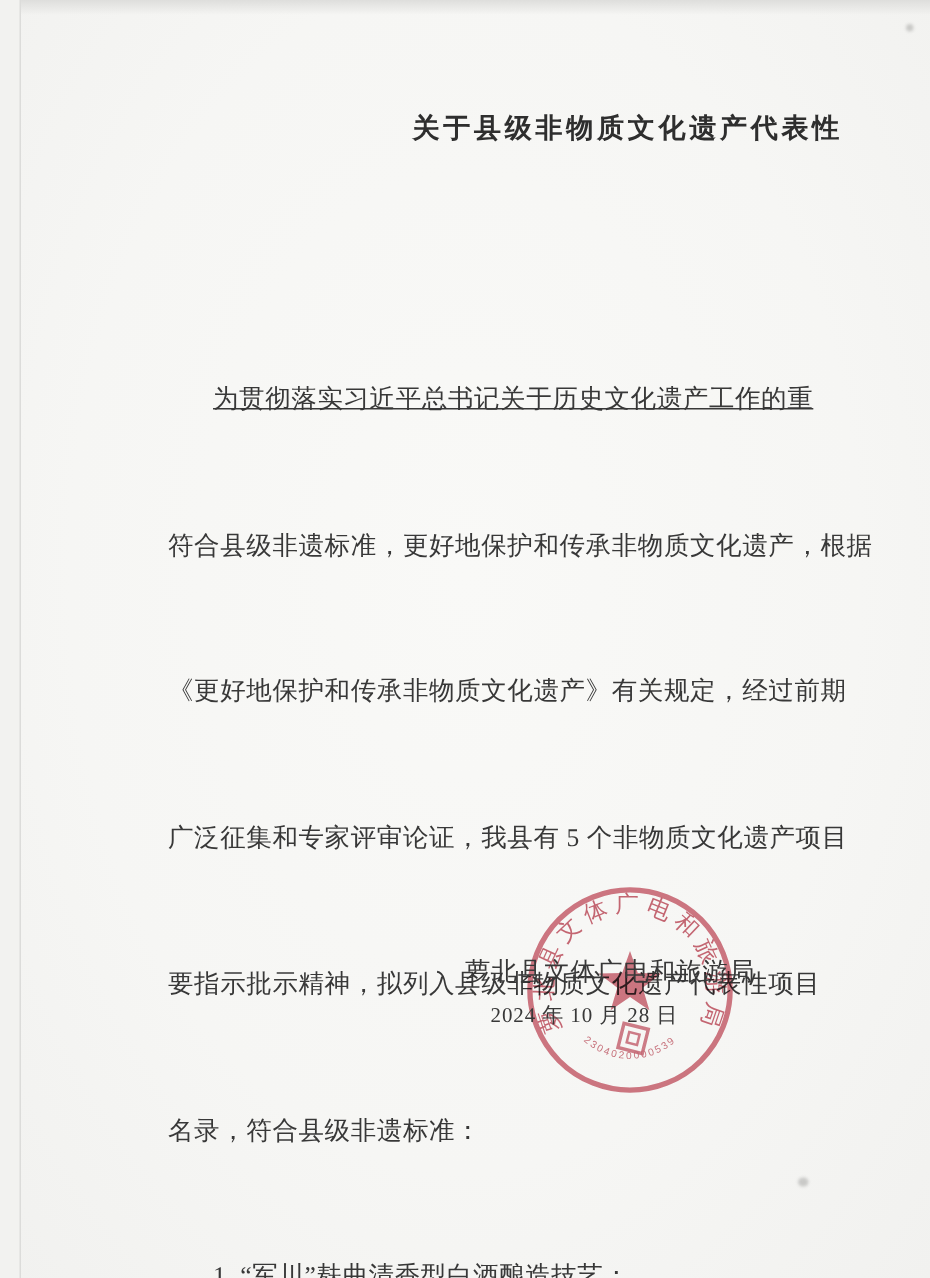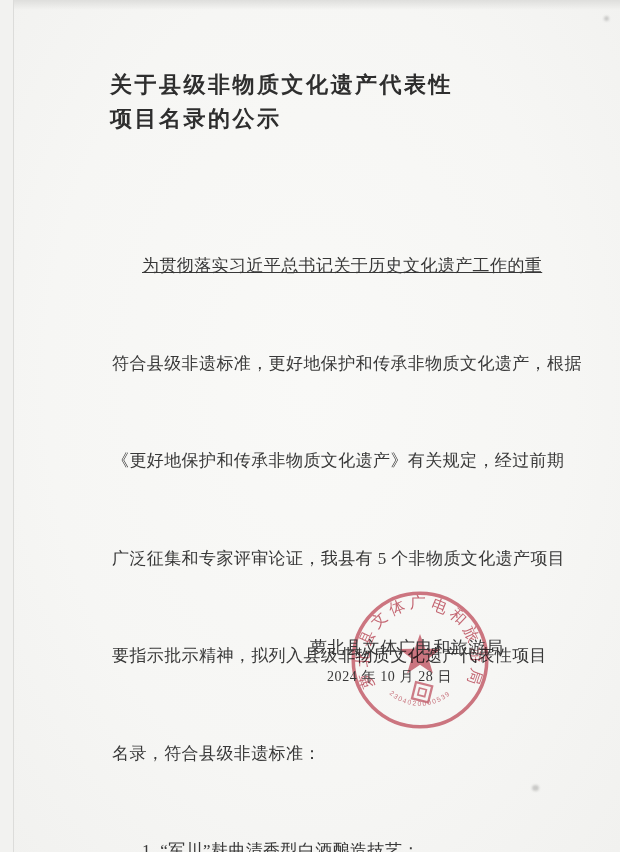--- a/index.html
+++ b/index.html
@@ -29,24 +29,24 @@
     left: 0; top: 0;
     width: 13px; height: 852px;
     background: #f2f2f0;
     border-right: 1px solid #dcdcda;
   }
   .title-block {
     position: absolute;
     top: 68px;
     left: 110px;
     width: 452px;
-    text-align: left;
+    text-align: right;
     font-family: "Liberation Sans", "DejaVu Sans", sans-serif;
     font-weight: bold;
-    font-size: 22px;
+    font-size: 18px;
     line-height: 34px;
     color: #2e2e2e;
     letter-spacing: 2.5px;
   }
   .body-block {
     position: absolute;
     top: 185px;
     left: 112px;
     width: 456px;
     font-size: 17px;
@@ -126,21 +126,20 @@
 </style>
 </head>
 <body>
 
 <div class="page">
   <div class="scan-top-shade"></div>
   <div class="scan-left-edge"></div>
 
   <div class="title-block">
     <div>关于县级非物质文化遗产代表性</div>
-    <div>项目名录的公示</div>
   </div>
 
   <div class="body-block">
     <div class="line ind">为贯彻落实习近平总书记关于历史文化遗产工作的重</div>
     <div class="line">符合县级非遗标准，更好地保护和传承非物质文化遗产，根据</div>
     <div class="line">《更好地保护和传承非物质文化遗产》有关规定，经过前期</div>
     <div class="line">广泛征集和专家评审论证，我县有 5 个非物质文化遗产项目</div>
     <div class="line">要指示批示精神，拟列入县级非物质文化遗产代表性项目</div>
     <div class="line">名录，符合县级非遗标准：</div>
     <div class="line ind">1. “军川”麸曲清香型白酒酿造技艺；</div>

